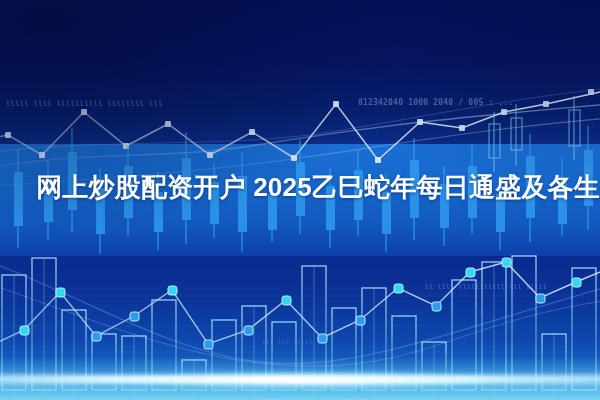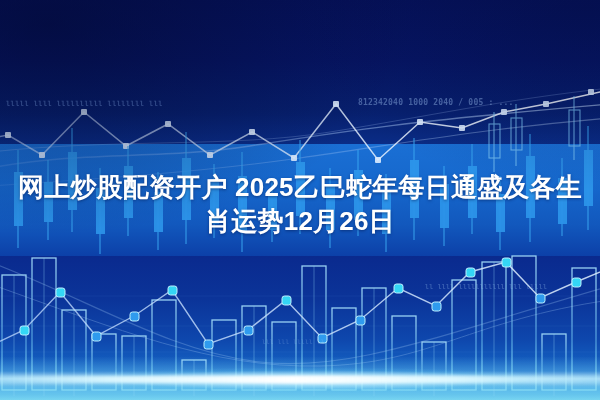--- a/index.html
+++ b/index.html
@@ -145,21 +145,21 @@
     letter-spacing: 0.3px;
     color: rgba(150,190,235,0.22);
   }
 
   
   #title-block {
     position: absolute;
     left: 0;
     top: 170px;
     width: 600px;
-    text-align: center;
+    text-align: right;
     pointer-events: none;
   }
   .title-line {
     display: block;
     color: #ffffff;
     font-weight: 700;
     font-size: 26px;
     line-height: 34px;
     letter-spacing: 0.2px;
     text-shadow: 0 1px 3px rgba(3,24,80,0.55);
@@ -410,16 +410,15 @@
   <div id="glow-band"></div>
   <div id="glow-core"></div>
 
   <div class="ghost-text" id="ghost-left">lllll llll llllllllll llllllll lll</div>
   <div class="ghost-text" id="ghost-right">812342040 1000 2040 / 005 : ...</div>
   <div class="ghost-text" id="ghost-lower">ll llll lllllllllll lll lllll</div>
   <div class="ghost-text" id="ghost-lower2">lll lll lllll ll</div>
 
   <div id="title-block">
     <span class="title-line">网上炒股配资开户 2025乙巳蛇年每日通盛及各生</span>
-    <span class="title-line">肖运势12月26日</span>
   </div>
 
 </div>
 
 </body></html>

